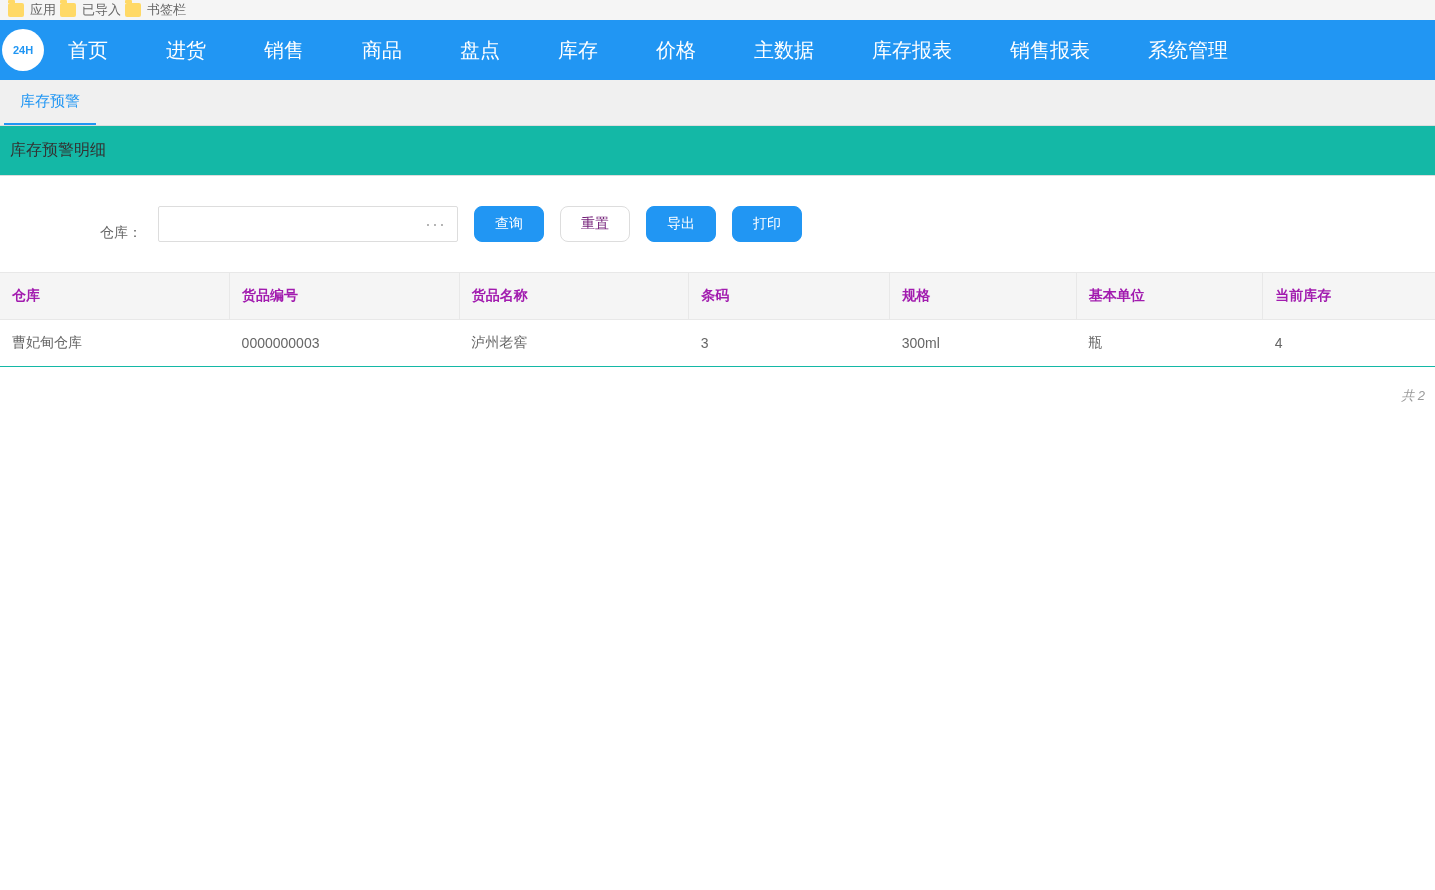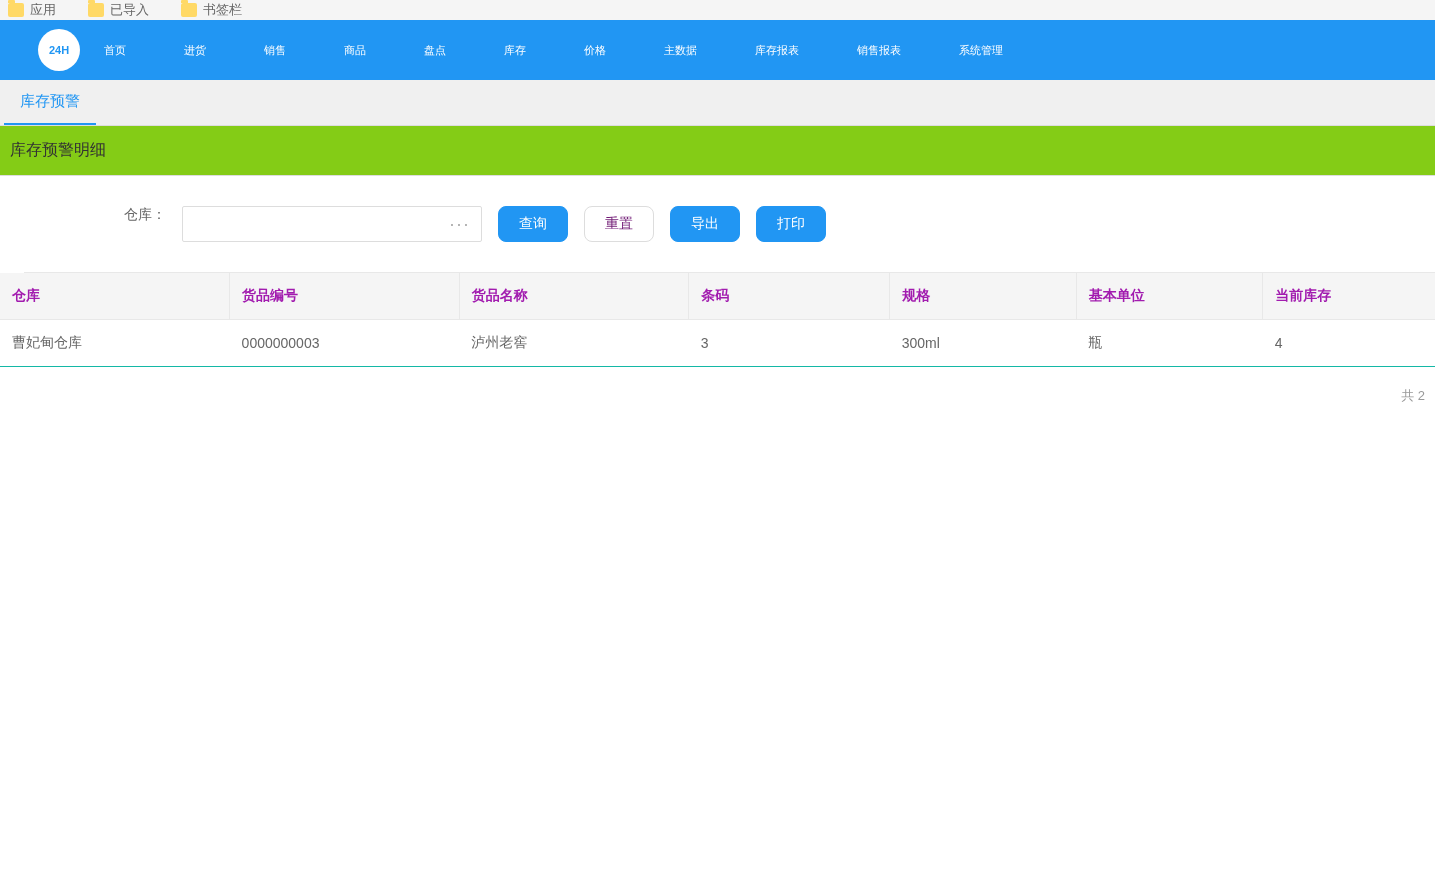--- a/index.html
+++ b/index.html
@@ -11,21 +11,21 @@
       font-family: -apple-system, BlinkMacSystemFont, "Segoe UI", "Microsoft YaHei", sans-serif;
       font-size: 14px;
       color: #333;
       background: #fff;
     }
     .bookmark-bar {
       height: 20px;
       display: flex;
       align-items: center;
       padding: 0 8px;
-      gap: 32px;
+      gap: 4px;
       background: #f5f5f5;
     }
     .bookmark-item {
       display: flex;
       align-items: center;
       gap: 6px;
       color: #666;
       font-size: 13px;
     }
     .folder-icon {
@@ -43,21 +43,20 @@
       width: 7px;
       height: 3px;
       background: #ffd966;
       border-radius: 1px 1px 0 0;
     }
     .nav-bar {
       background: #2196f3;
       height: 60px;
       display: flex;
       align-items: center;
-      padding-left: 36px;
     }
     .logo {
       width: 42px;
       height: 42px;
       margin: 0 20px 0 2px;
       position: relative;
       display: flex;
       align-items: center;
       justify-content: center;
     }
@@ -73,51 +72,50 @@
       background: #fff;
       font-size: 11px;
       font-weight: bold;
     }
     .nav-items {
       display: flex;
       gap: 50px;
     }
     .nav-item {
       color: #fff;
-      font-size: 11px;
+      font-size: 20px;
       cursor: pointer;
       padding: 0 4px;
     }
     .tab-bar {
       background: #f0f0f0;
       border-bottom: 1px solid #ddd;
       padding: 0 4px;
     }
     .tab {
       display: inline-block;
       padding: 12px 16px;
       color: #2196f3;
       border-bottom: 2px solid #2196f3;
       font-size: 15px;
       text-align: right;
     }
     .section-header {
-      background: #84cc16;
+      background: #14b8a6;
       padding: 14px 10px;
       border-bottom: 1px solid #ddd;
       font-size: 16px;
       color: #333;
     }
     .filter-bar {
       padding: 30px 10px 30px 100px;
       display: flex;
-      align-items: flex-start;
+      align-items: flex-end;
       gap: 16px;
       border-bottom: 1px solid #e8e8e8;
-      margin-left: 24px;
     }
     .filter-label {
       color: #666;
     }
     .filter-input-wrapper {
       position: relative;
       width: 300px;
     }
     .filter-input {
       width: 100%;
@@ -176,20 +174,21 @@
       padding: 14px 12px;
       color: #666;
       border-bottom: 1px solid #14b8a6;
       font-size: 14px;
     }
     .pagination {
       text-align: right;
       padding: 20px 10px;
       color: #999;
       font-size: 13px;
+      font-style: italic;
     }
   </style>
 </head>
 <body>
 
 <div class="bookmark-bar">
   <div class="bookmark-item">
     <span class="folder-icon"></span>
     <span>应用</span>
   </div>

